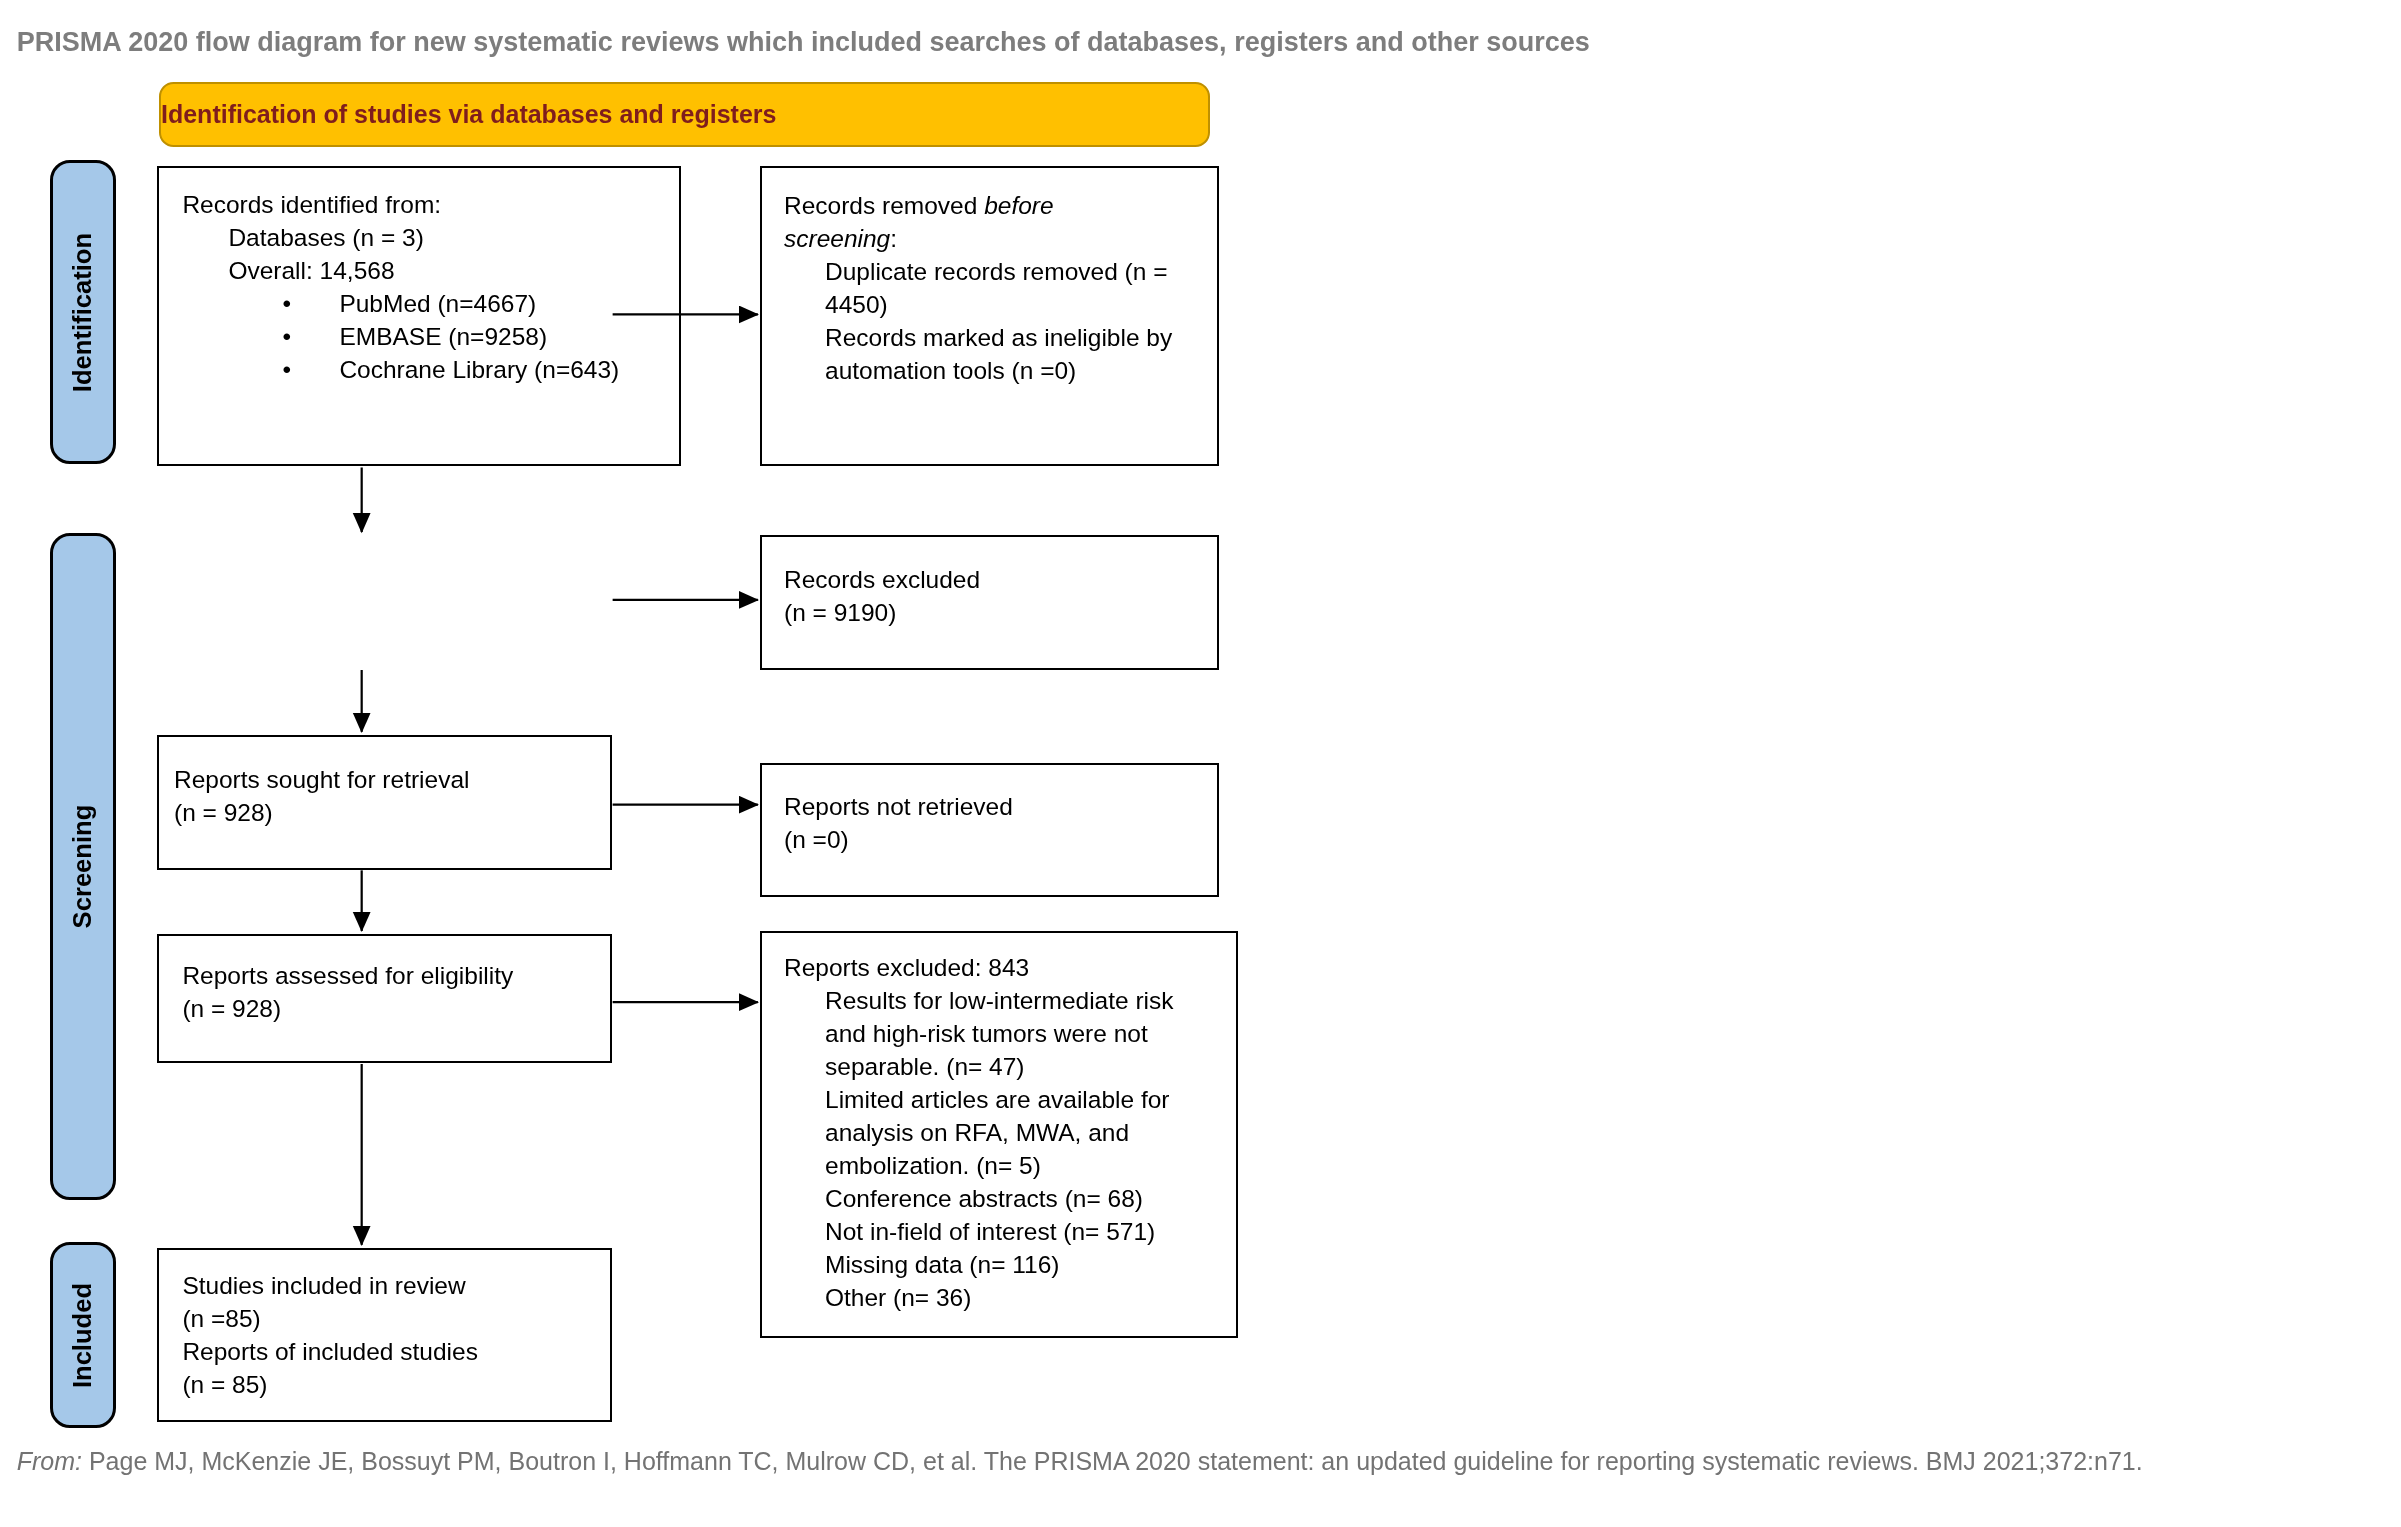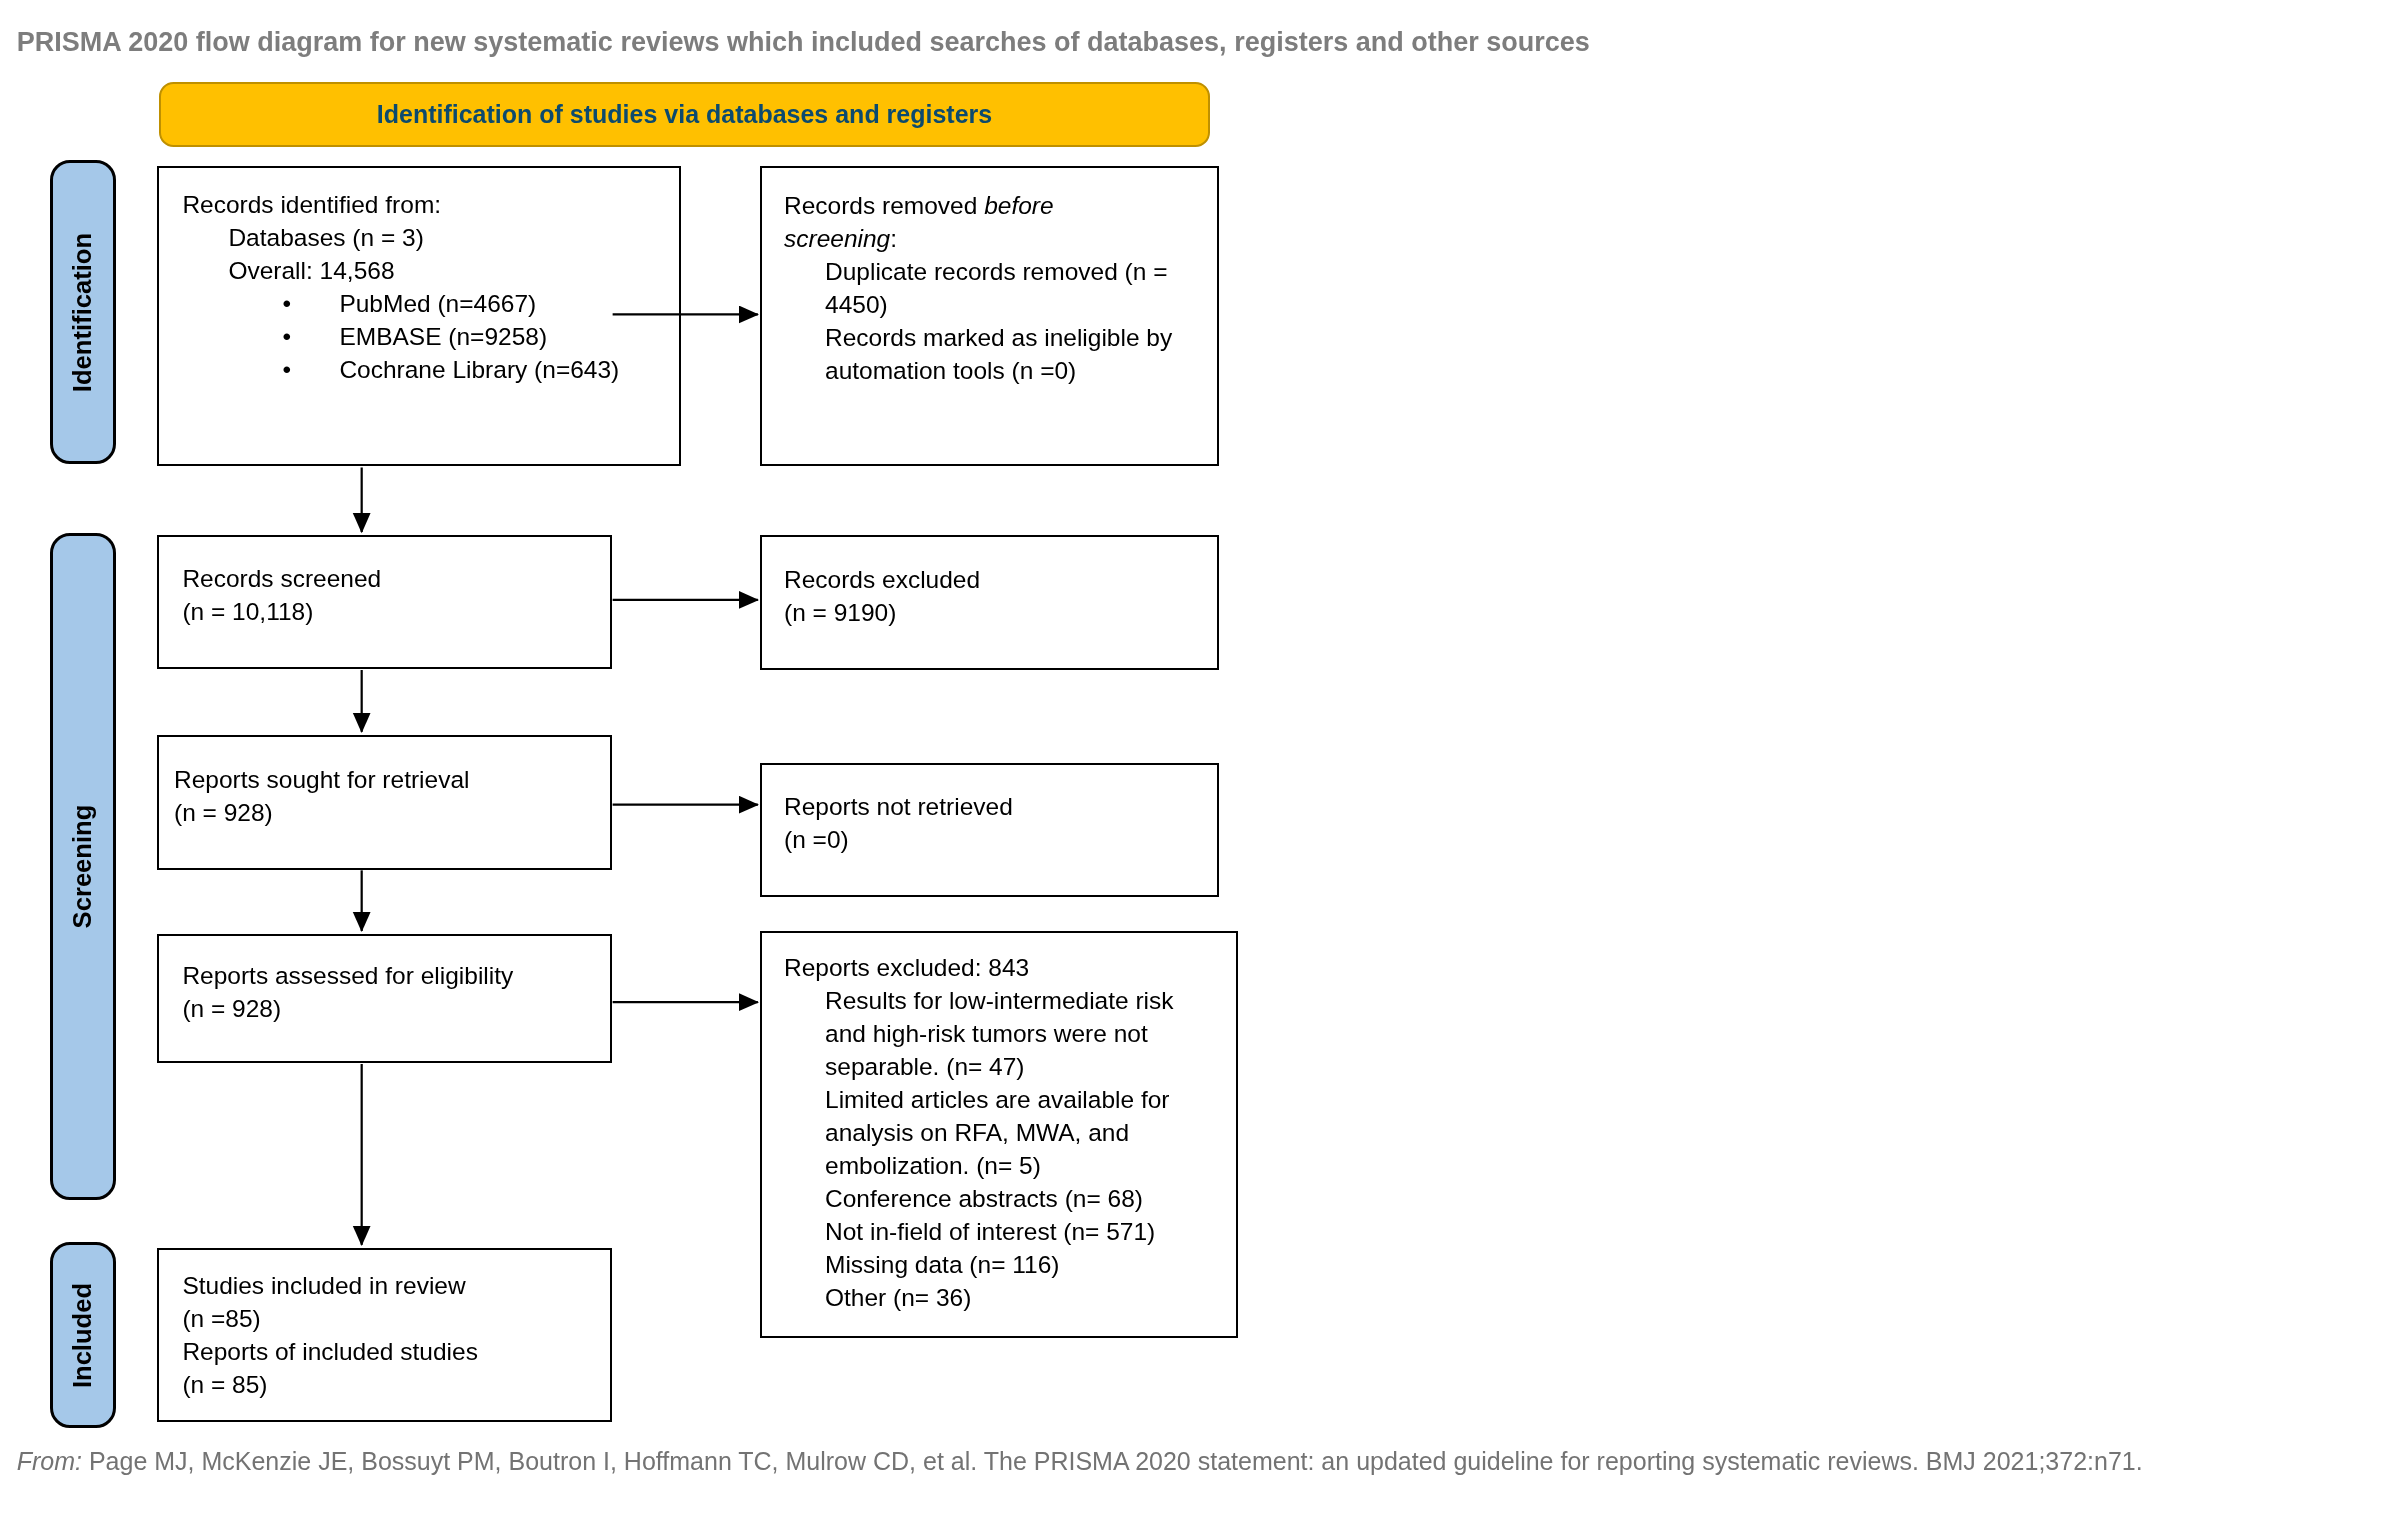--- a/index.html
+++ b/index.html
@@ -21,22 +21,22 @@
     white-space: nowrap;
   }
   .banner {
     position: absolute;
     left: 159px; top: 82px;
     width: 1051px; height: 65px;
     background: #FFC000;
     border: 2.2px solid #BF9000;
     border-radius: 14.5px;
     box-sizing: border-box;
-    display: flex; align-items: center; justify-content: center;
-    font-size: 25px; font-weight: bold; color: #0c4a6e;
+    display: flex; align-items: center; 
+    font-size: 25px; font-weight: bold; color: #7f1d1d;
   }
   .side-bar {
     position: absolute;
     left: 50px; width: 66px;
     background: #A5C8E9;
     border: 3.3px solid #000;
     border-radius: 20px;
     box-sizing: border-box;
     display: flex; align-items: center; justify-content: center;
   }
@@ -132,24 +132,20 @@
   </div>
 
   <div class="fbox" id="box-records-removed">
     <div class="rr-lead">
       <span>Records removed </span><span class="italic">before screening</span><span>:</span>
     </div>
     <div class="item">Duplicate records removed (n = 4450)</div>
     <div class="item">Records marked as ineligible by automation tools (n =0)</div>
   </div>
 
-  <div class="fbox center" id="box-records-screened">
-    <div>Records screened</div>
-    <div>(n = 10,118)</div>
-  </div>
 
   <div class="fbox center" id="box-records-excluded">
     <div>Records excluded</div>
     <div>(n = 9190)</div>
   </div>
 
   <div class="fbox center" id="box-reports-sought">
     <div>Reports sought for retrieval</div>
     <div>(n = 928)</div>
   </div>

